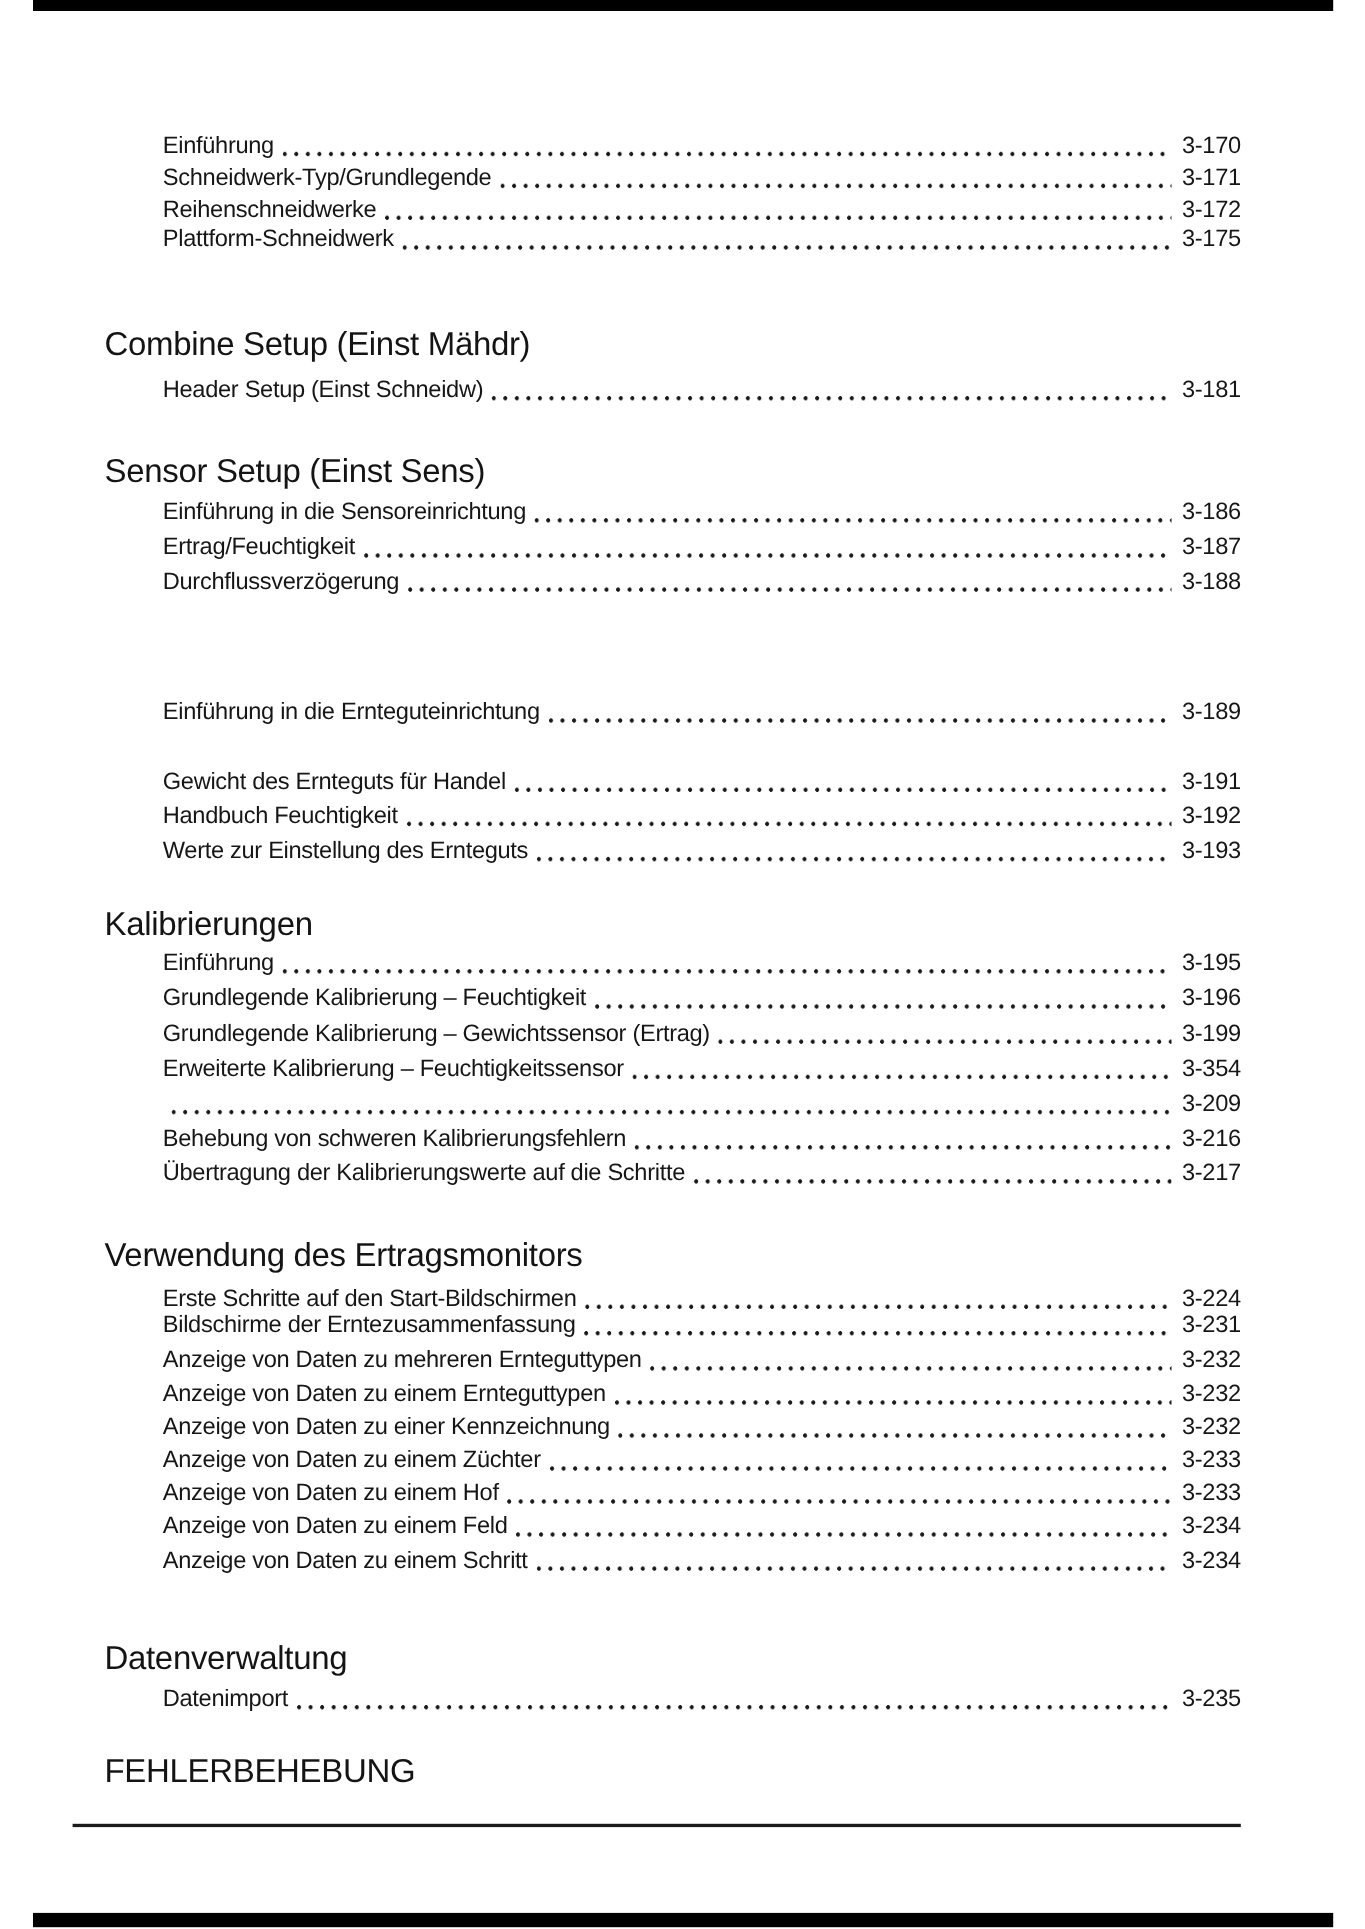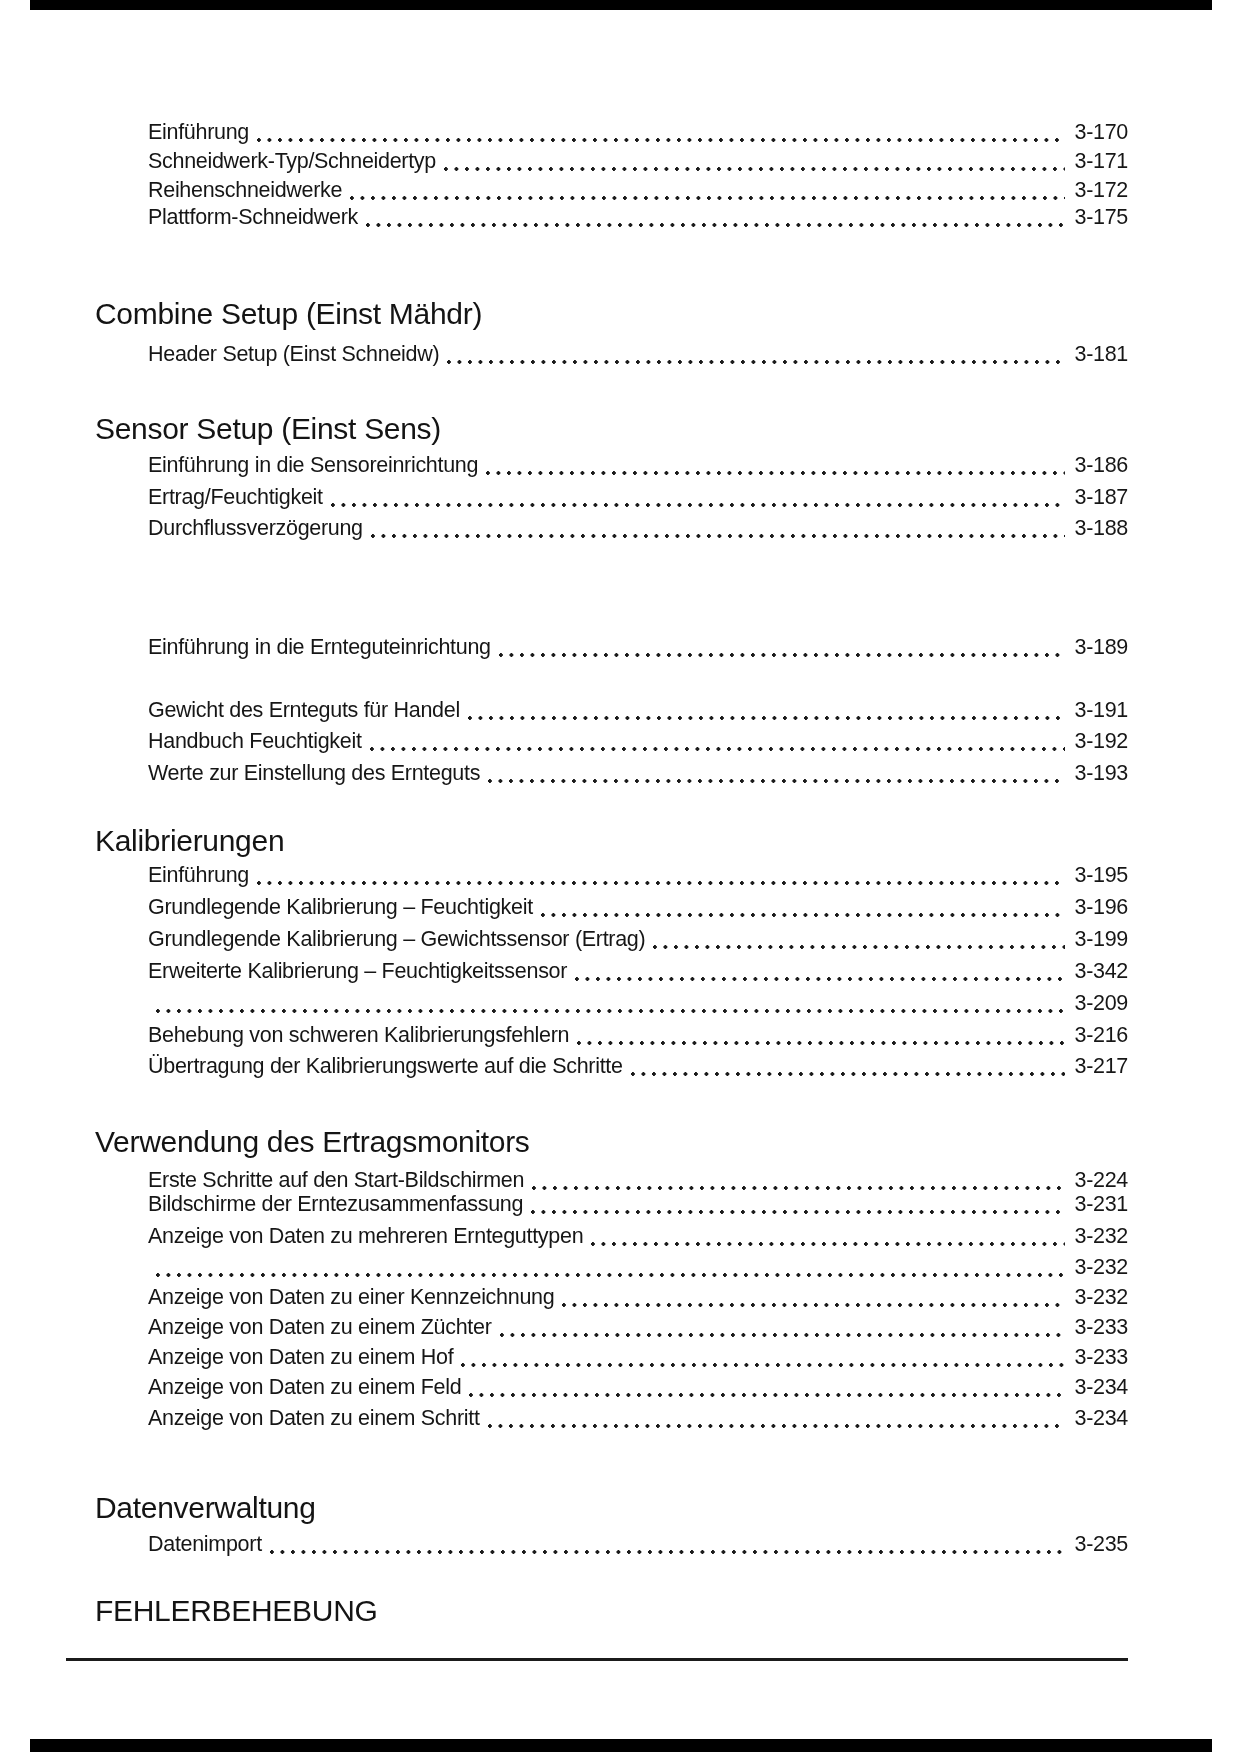--- a/index.html
+++ b/index.html
@@ -67,21 +67,21 @@
 <div id="page">
 
   <div class="edge-bar top"></div>
 
   <div class="toc-entry" style="top:119px">
     <span class="label">Einführung</span>
     <span class="leader"></span>
     <span class="pagenum">3-170</span>
   </div>
   <div class="toc-entry" style="top:148px">
-    <span class="label">Schneidwerk-Typ/Schneidertyp</span>
+    <span class="label">Schneidwerk-Typ/Grundlegende</span>
     <span class="leader"></span>
     <span class="pagenum">3-171</span>
   </div>
   <div class="toc-entry" style="top:177px">
     <span class="label">Reihenschneidwerke</span>
     <span class="leader"></span>
     <span class="pagenum">3-172</span>
   </div>
   <div class="toc-entry" style="top:204px">
     <span class="label">Plattform-Schneidwerk</span>
@@ -146,21 +146,21 @@
     <span class="pagenum">3-196</span>
   </div>
   <div class="toc-entry" style="top:926px">
     <span class="label">Grundlegende Kalibrierung – Gewichtssensor (Ertrag)</span>
     <span class="leader"></span>
     <span class="pagenum">3-199</span>
   </div>
   <div class="toc-entry" style="top:958px">
     <span class="label">Erweiterte Kalibrierung – Feuchtigkeitssensor</span>
     <span class="leader"></span>
-    <span class="pagenum">3-342</span>
+    <span class="pagenum">3-354</span>
   </div>
   <div class="toc-entry" style="top:990px">
     <span class="leader"></span>
     <span class="pagenum">3-209</span>
   </div>
   <div class="toc-entry" style="top:1022px">
     <span class="label">Behebung von schweren Kalibrierungsfehlern</span>
     <span class="leader"></span>
     <span class="pagenum">3-216</span>
   </div>
@@ -180,20 +180,21 @@
     <span class="label">Bildschirme der Erntezusammenfassung</span>
     <span class="leader"></span>
     <span class="pagenum">3-231</span>
   </div>
   <div class="toc-entry" style="top:1223px">
     <span class="label">Anzeige von Daten zu mehreren Ernteguttypen</span>
     <span class="leader"></span>
     <span class="pagenum">3-232</span>
   </div>
   <div class="toc-entry" style="top:1254px">
+    <span class="label">Anzeige von Daten zu einem Ernteguttypen</span>
     <span class="leader"></span>
     <span class="pagenum">3-232</span>
   </div>
   <div class="toc-entry" style="top:1284px">
     <span class="label">Anzeige von Daten zu einer Kennzeichnung</span>
     <span class="leader"></span>
     <span class="pagenum">3-232</span>
   </div>
   <div class="toc-entry" style="top:1314px">
     <span class="label">Anzeige von Daten zu einem Züchter</span>

